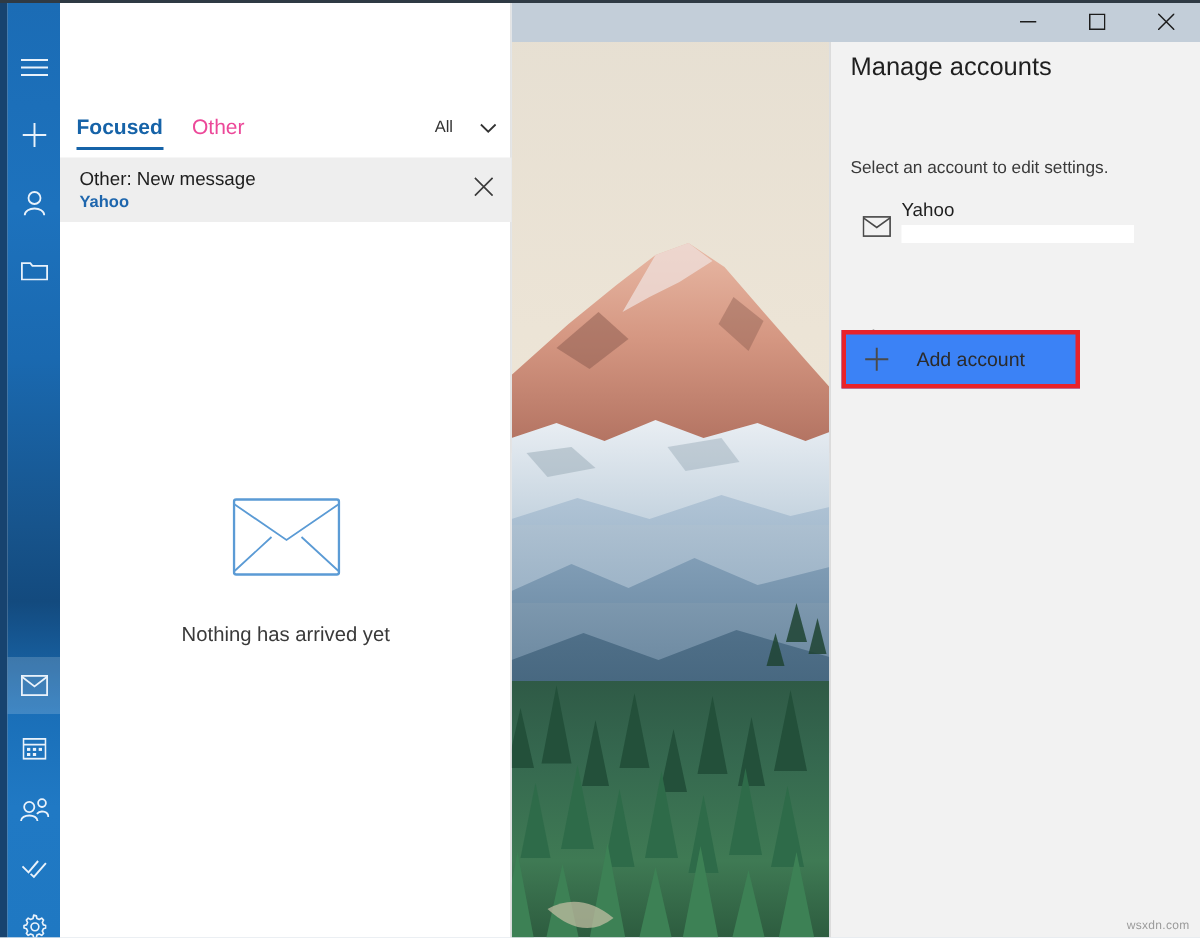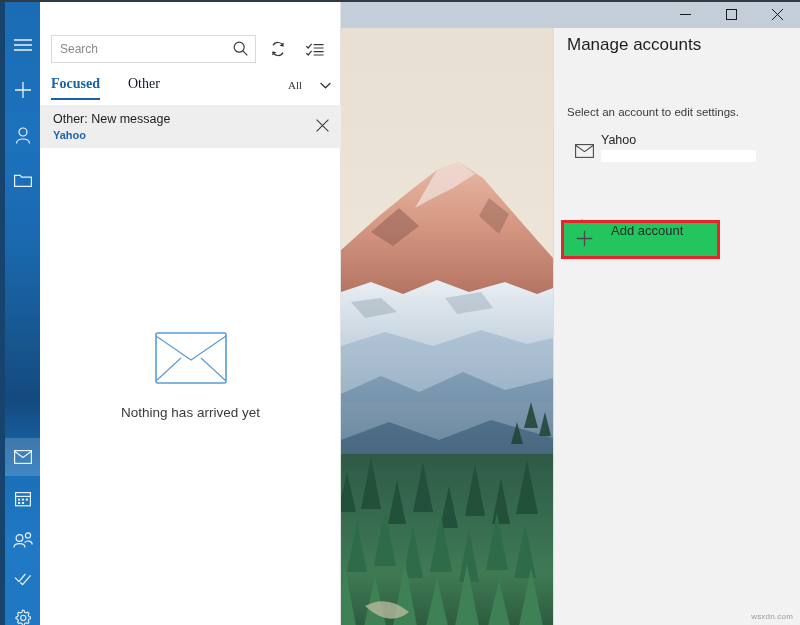--- a/index.html
+++ b/index.html
@@ -122,26 +122,26 @@
   .tool-icon {
     width: 30px; height: 28px;
     display: flex; align-items: center; justify-content: center;
     color: #3a3a3a;
     margin-left: 7px;
   }
 
   .tabs-row {
     position: absolute;
     left: 0; top: 72px;
-    width: 301px; height: 32px; font-family: Liberation Serif, serif;
+    width: 301px; height: 32px;
   }
   .tab {
     position: absolute; top: 2px;
     font-size: 14px;
-    color: #0f172a;
+    color: #ec4899;
     padding-bottom: 6px;
   }
   .tab.focused {
     left: 11px;
     color: #1663a8;
     font-weight: bold;
     border-bottom: 2px solid #1663a8;
   }
   .tab.other { left: 88px; }
   .filter {
@@ -173,21 +173,21 @@
   }
 
   .empty-state {
     position: absolute;
     left: 0; top: 330px;
     width: 301px;
     text-align: center;
   }
   .empty-icon { display: flex; justify-content: center; }
   .empty-text {
-    margin-top: 21px;
+    margin-top: 31px;
     font-size: 13.5px;
     color: #3a3a3a;
   }
 
   
   .photo {
     position: absolute;
     left: 341px; top: 2px;
     width: 212px; height: 623px;
     overflow: hidden;
@@ -250,22 +250,22 @@
     color: #2b2b2b;
     margin-left: 12px;
   }
   #link-inboxes-row { top: 180px; }
 
   .add-account-wrap {
     position: absolute;
     left: 561px; top: 220px;
     width: 159px; height: 39px;
     border: 3px solid #e8232a;
-    background: #22c55e;
-    display: flex; align-items: flex-start;
+    background: #3b82f6;
+    display: flex; align-items: center;
   }
   .add-account-wrap .row-icon {
     width: 32px; height: 30px;
     display: flex; align-items: center; justify-content: center;
     color: #4a4a4a;
     margin-left: 4px;
   }
   .add-account-wrap .row-label {
     font-size: 13px; color: #2b2b2b; margin-left: 11px;
   }
@@ -463,48 +463,20 @@
     <div class="rail-btn" style="top:596px">
       <svg width="17" height="17" viewBox="0 0 17 17">
         <path d="M8.5 1 L10.2 1.5 L10.6 3.3 L12.2 4 L13.8 3.1 L15 4.4 L14.2 6 L14.9 7.6 L16.6 8 L16.6 9.7 L14.9 10.2 L14.2 11.8 L15 13.3 L13.8 14.6 L12.2 13.7 L10.6 14.4 L10.2 16.2 L8.5 16.2 L8 14.4 L6.4 13.7 L4.8 14.6 L3.6 13.3 L4.4 11.8 L3.7 10.2 L2 9.7 L2 8 L3.7 7.6 L4.4 6 L3.6 4.4 L4.8 3.1 L6.4 4 L8 3.3 Z" fill="none" stroke="currentColor" stroke-width="1.1" stroke-linejoin="round"></path>
         <circle cx="9.3" cy="8.9" r="2.6" fill="none" stroke="currentColor" stroke-width="1.1"></circle>
       </svg>
     </div>
   </div>
 
   <div class="mailpane">
 
-    <div class="search-row">
-      <div class="search-box">
-        <input class="search-input" type="text" value="" placeholder="Search" style="">
-        <span class="search-icon">
-          <svg width="15" height="15" viewBox="0 0 15 15">
-            <circle cx="6.2" cy="6.2" r="5" fill="none" stroke="currentColor" stroke-width="1.2"></circle>
-            <path d="M9.9 9.9 L14.3 14.3" stroke="currentColor" stroke-width="1.2" fill="none"></path>
-          </svg>
-        </span>
-      </div>
-
-      <div class="tool-icon">
-        <svg width="16" height="16" viewBox="0 0 16 16">
-          <path d="M13.2 5.2 A5.6 5.6 0 0 0 3 4.4" fill="none" stroke="currentColor" stroke-width="1.2"></path>
-          <path d="M2.8 10.8 A5.6 5.6 0 0 0 13 11.6" fill="none" stroke="currentColor" stroke-width="1.2"></path>
-          <path d="M13.8 1.6 L13.4 5.5 L9.6 4.8 Z" fill="currentColor"></path>
-          <path d="M2.2 14.4 L2.6 10.5 L6.4 11.2 Z" fill="currentColor"></path>
-        </svg>
-      </div>
-
-      <div class="tool-icon">
-        <svg width="18" height="15" viewBox="0 0 18 15">
-          <path d="M0.4 4.2 L2.2 6 L5.6 1.8" fill="none" stroke="currentColor" stroke-width="1.2"></path>
-          <path d="M0.4 11.2 L2.2 13 L5.6 8.8" fill="none" stroke="currentColor" stroke-width="1.2"></path>
-          <path d="M7.6 2.6 H17.6 M7.6 6 H17.6 M7.6 9.6 H17.6 M7.6 13 H17.6" stroke="currentColor" stroke-width="1.2" fill="none"></path>
-        </svg>
-      </div>
-    </div>
 
     <div class="tabs-row">
       <div class="tab focused">Focused</div>
       <div class="tab other">Other</div>
       <div class="filter">
         <span>All</span>
         <svg width="11" height="7" viewBox="0 0 11 7">
           <path d="M0.6 1 L5.5 5.8 L10.4 1" fill="none" stroke="#333" stroke-width="1.2"></path>
         </svg>
       </div>

